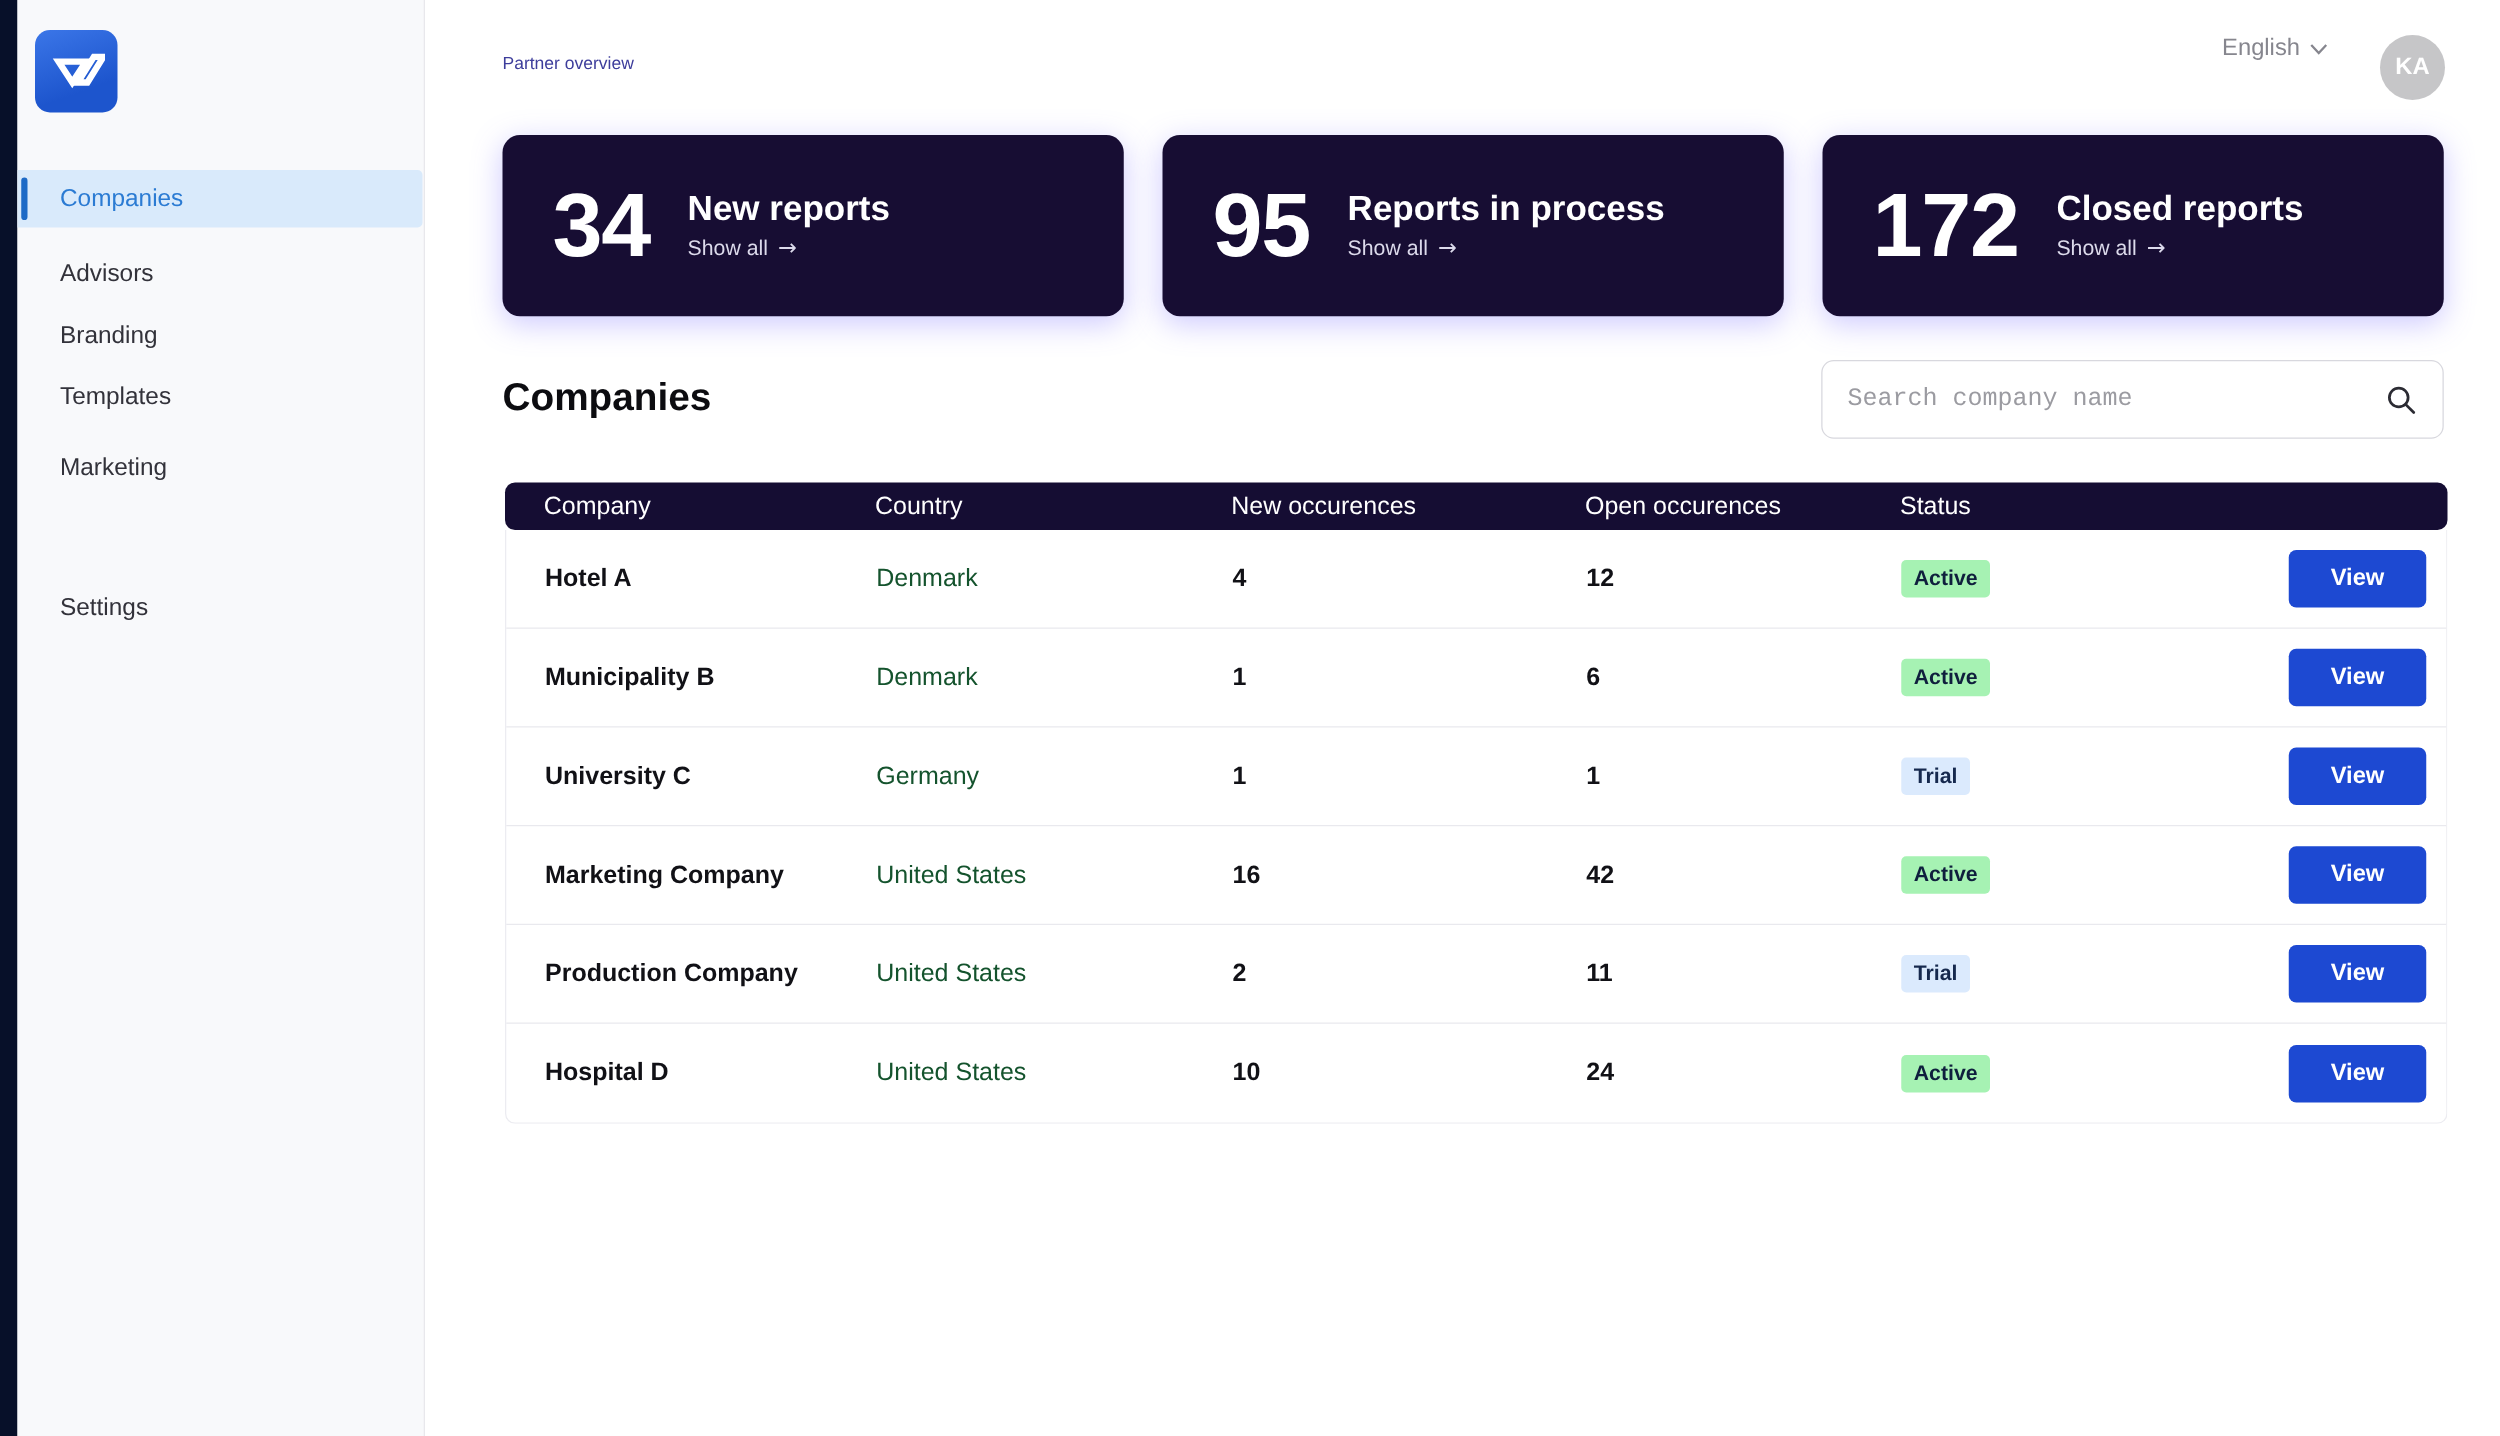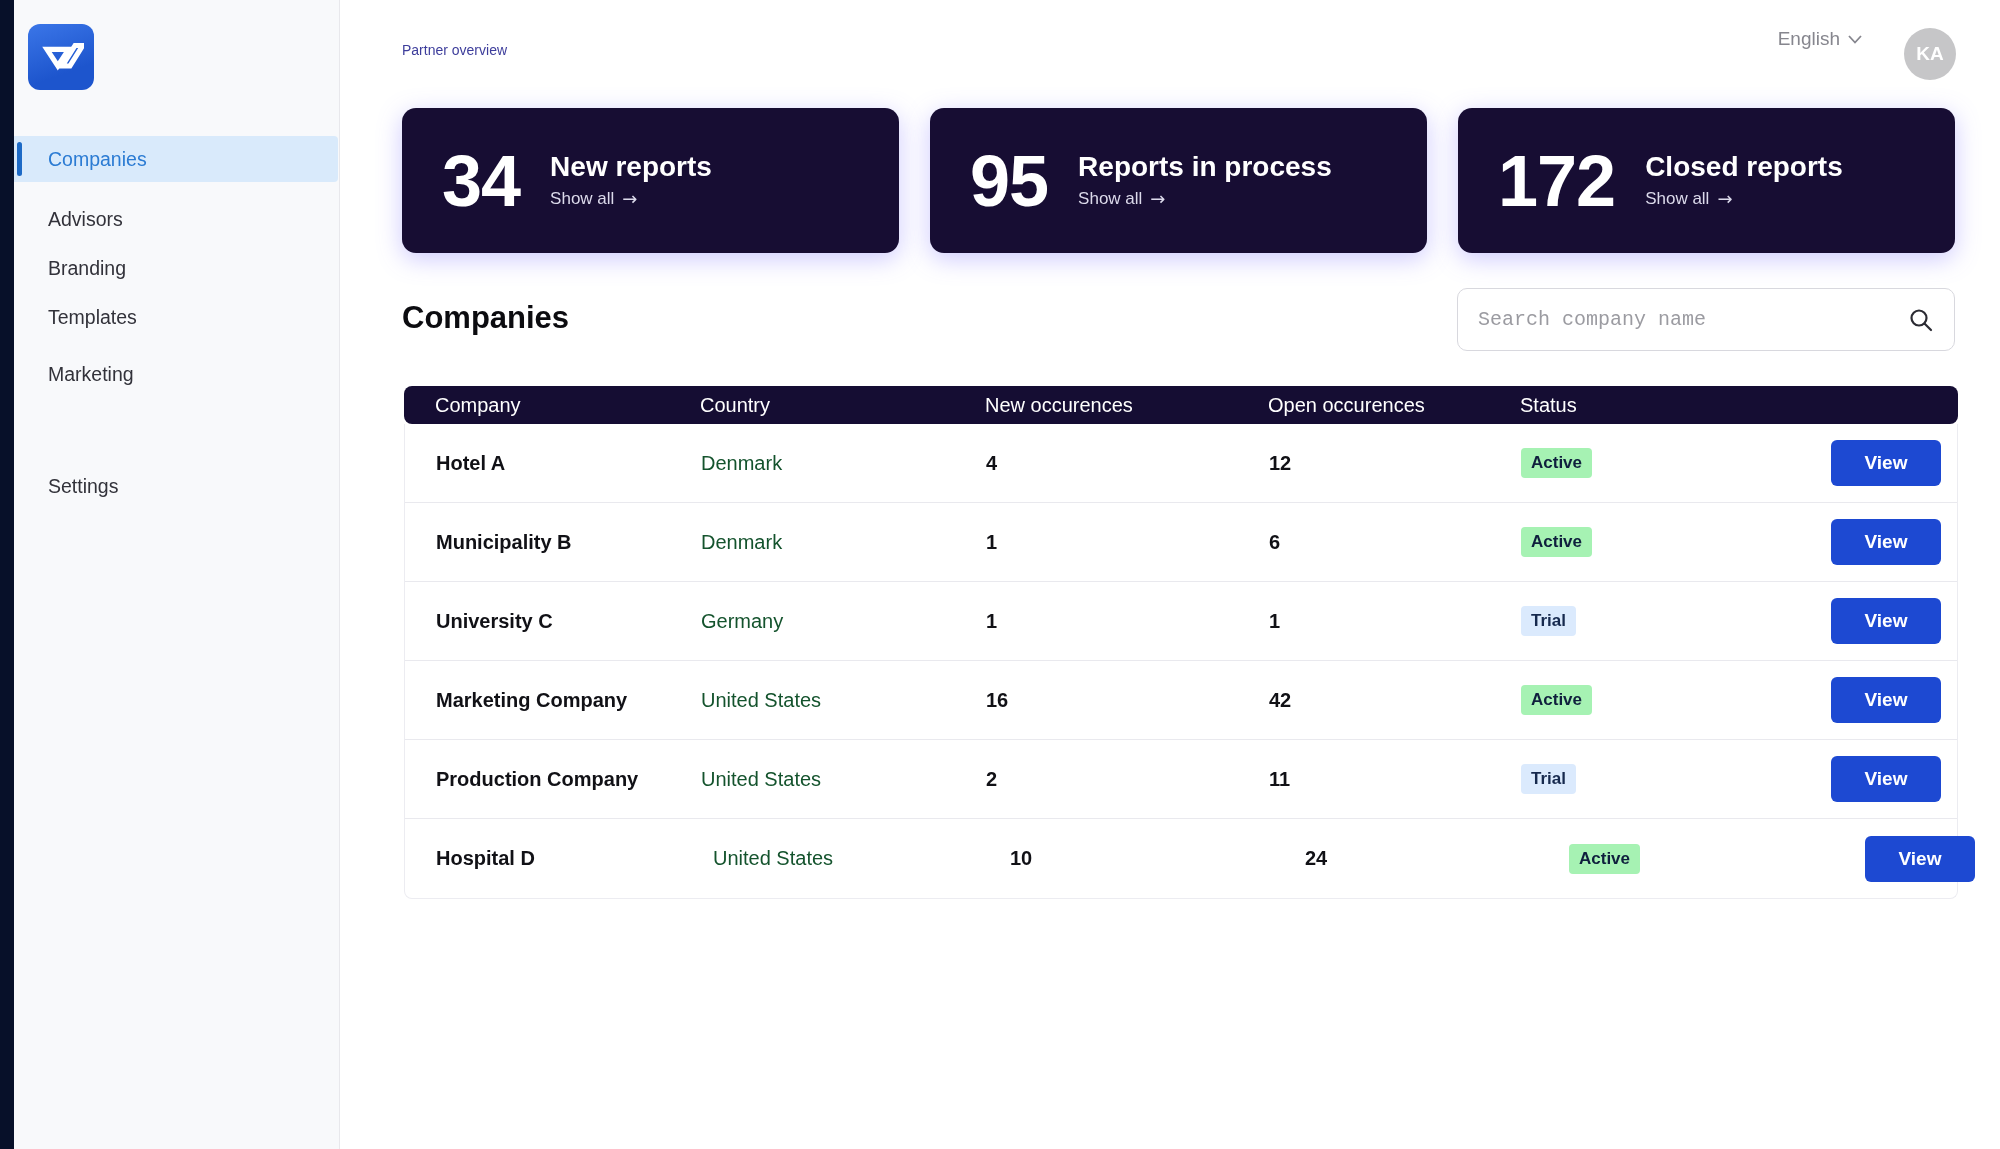--- a/index.html
+++ b/index.html
@@ -91,21 +91,21 @@
     height:38px; background:#150d33; border-radius:8px; color:#ffffff;
     display:grid; grid-template-columns:296px 285px 283px 252px 284px 1fr;
     align-items:center; font-size:20px;
   }
   .thead .th:first-child { padding-left:31px; }
   .tbody { border:1px solid #ececf1; border-top:none; border-radius:0 0 8px 8px; background:#fff; }
   .trow {
     height:79px; display:grid; grid-template-columns:296px 285px 283px 252px 284px 1fr;
     align-items:center; border-bottom:1px solid #e9e9ee; font-size:20px;
   }
-  .trow:last-child { border-bottom:none;gap:12px; }
+  .trow:last-child { border-bottom:none; }
   .td-company { padding-left:31px; font-weight:700; color:#111116; }
   .td-country { color:#14532d; }
   .td-num { font-weight:700; color:#111116; }
   .badge {
     display:inline-block; padding:5px 10px; border-radius:4px;
     font-size:17px; font-weight:700; color:#0f1f3d;
   }
   .badge[data-status="Active"] { background:#a6f2b3; }
   .badge[data-status="Trial"]  { background:#dbeafd; color:#16294e; }
   .td-action { display:flex; justify-content:flex-end; padding-right:16px; }

